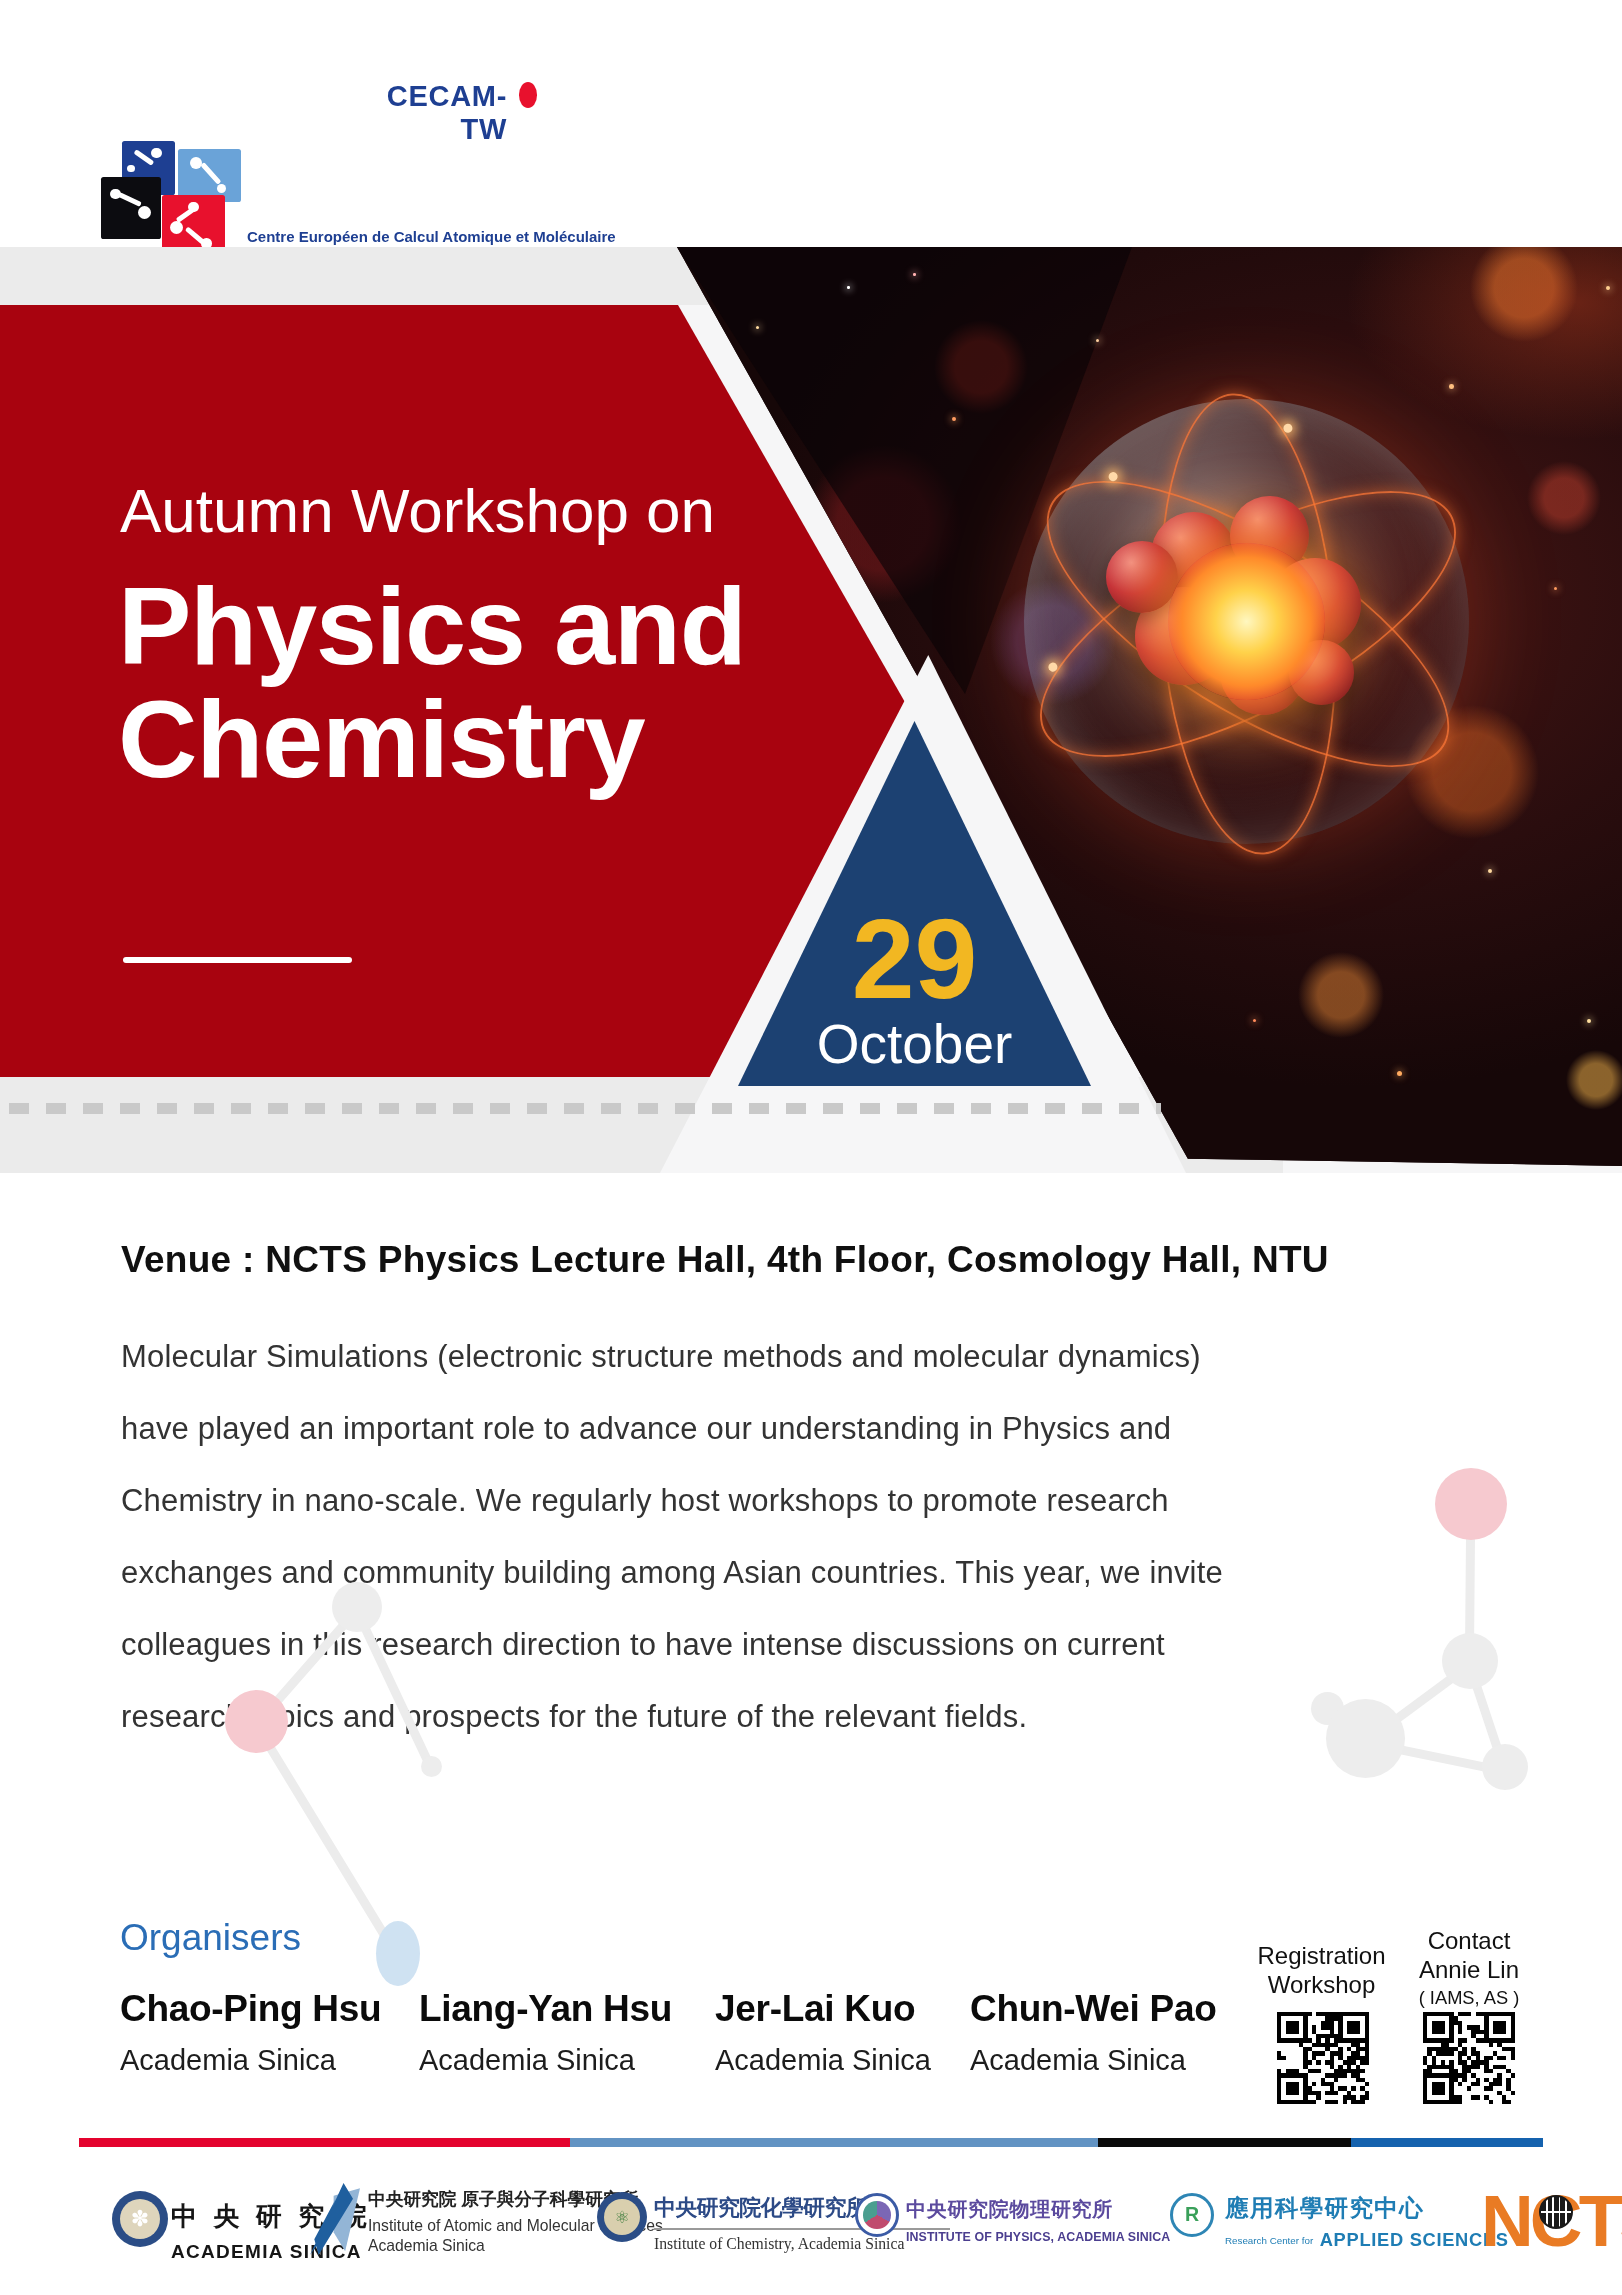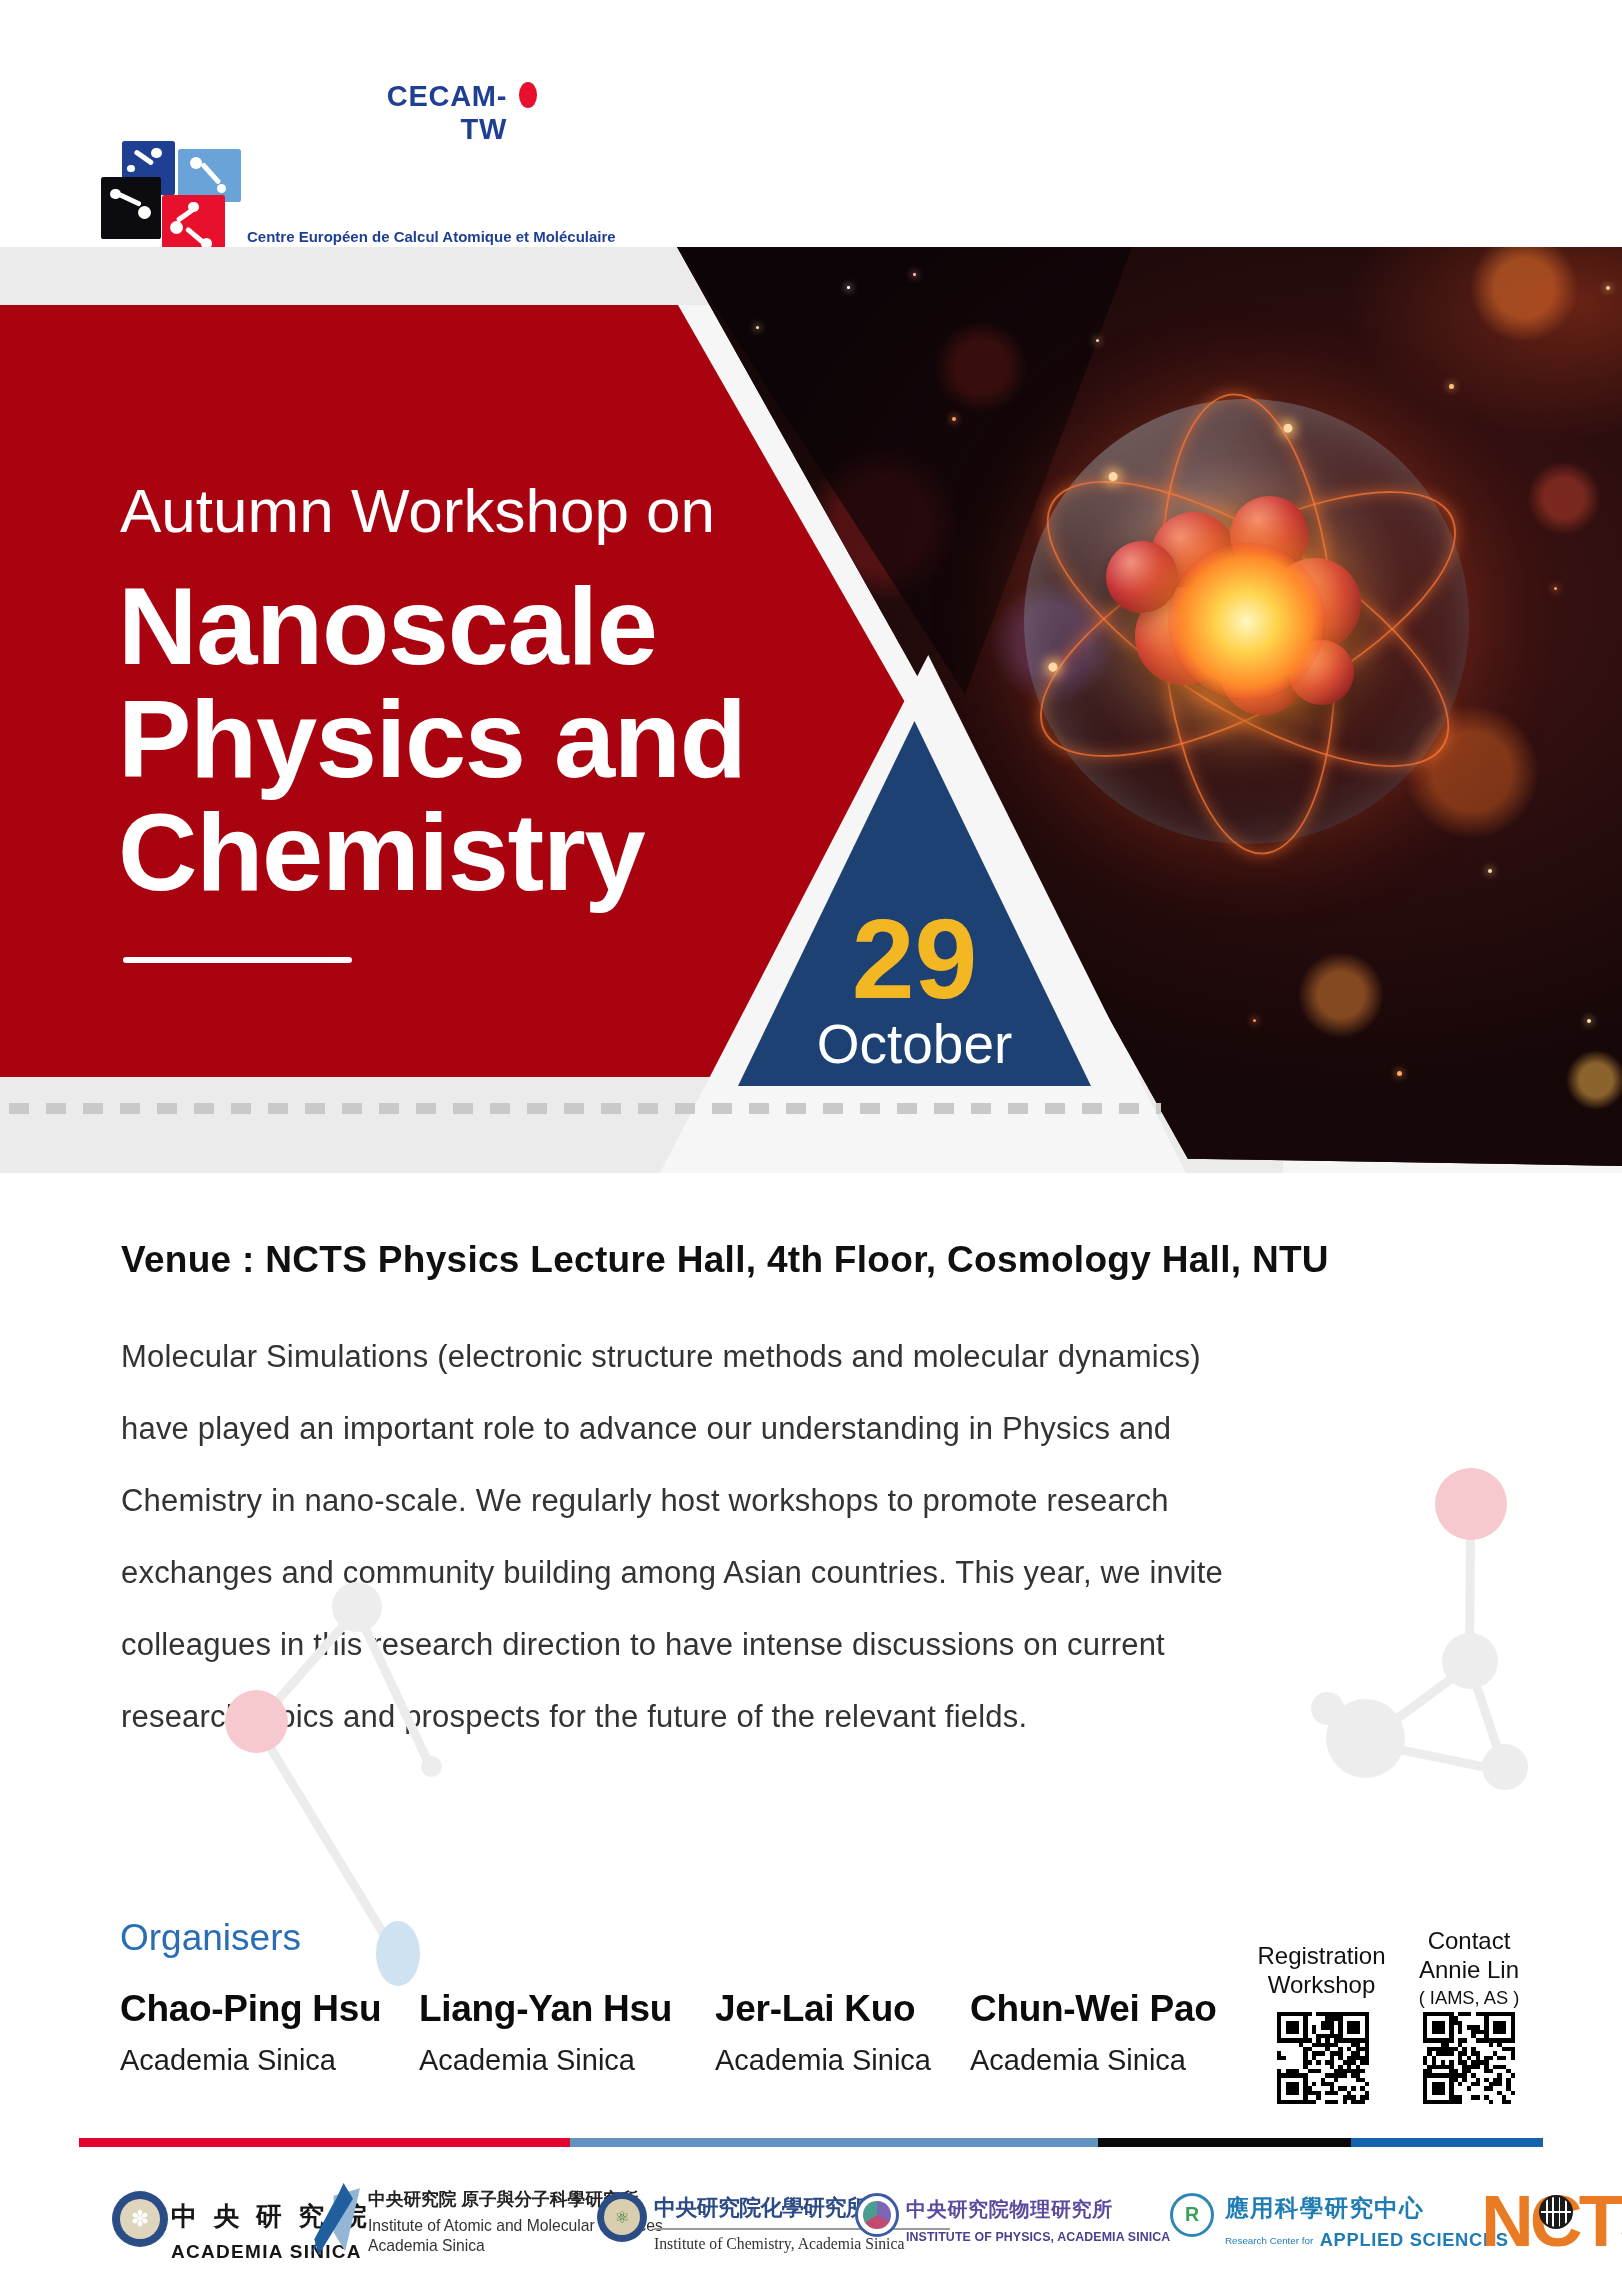--- a/index.html
+++ b/index.html
@@ -207,21 +207,20 @@
         </div>
     </div>
 
     <div class="red-shape"></div>
     <div class="white-tri"></div>
     <div class="navy-tri"></div>
     <div class="dashes"></div>
 
     <div class="subtitle">Autumn Workshop on</div>
     <div class="main-title">
-      <div>Nanoscale</div>
       <div>Physics and</div>
       <div>Chemistry</div>
     </div>
     <div class="t-underline"></div>
 
     <div class="date-day">29</div>
     <div class="date-month">October</div>
   </div>
 
   <div class="venue">Venue : NCTS Physics Lecture Hall, 4th Floor, Cosmology Hall, NTU</div>

